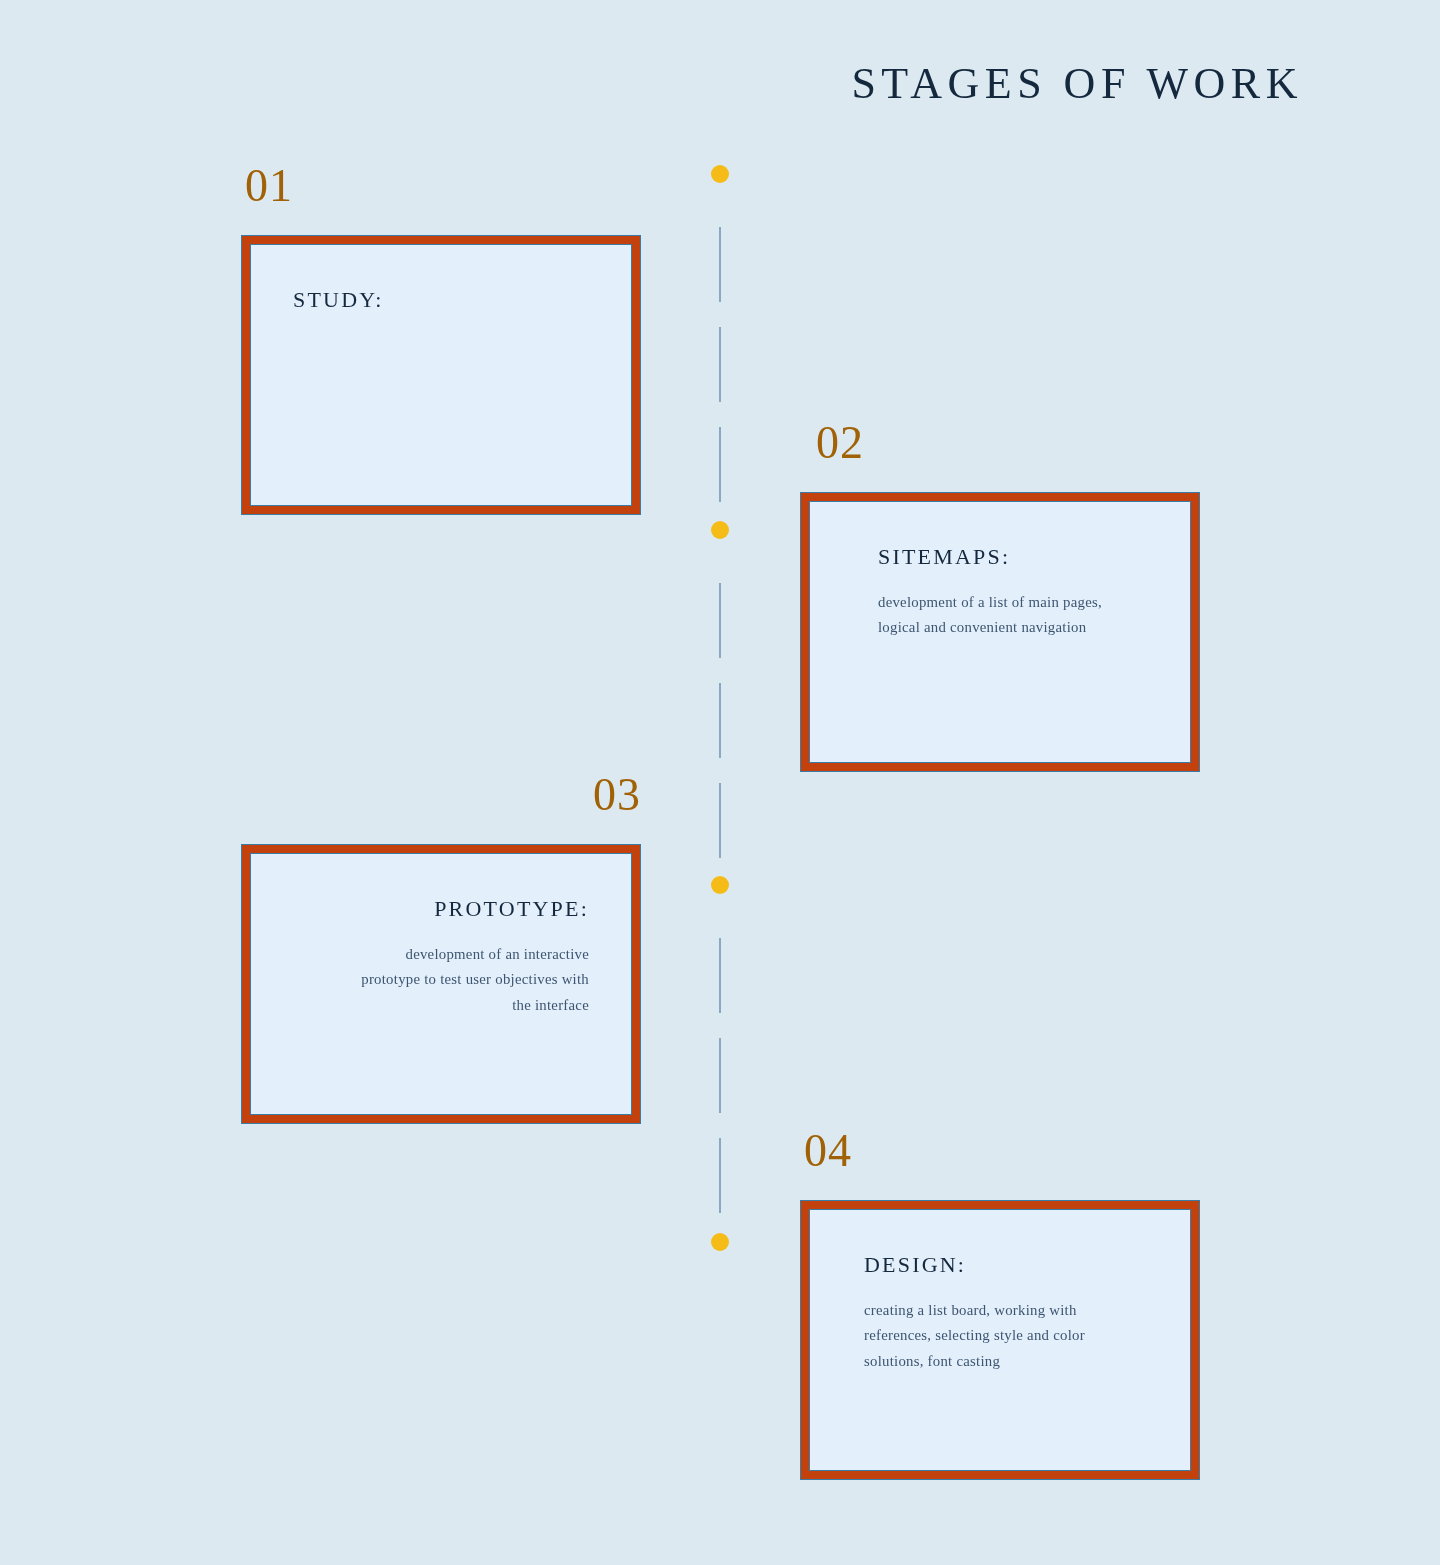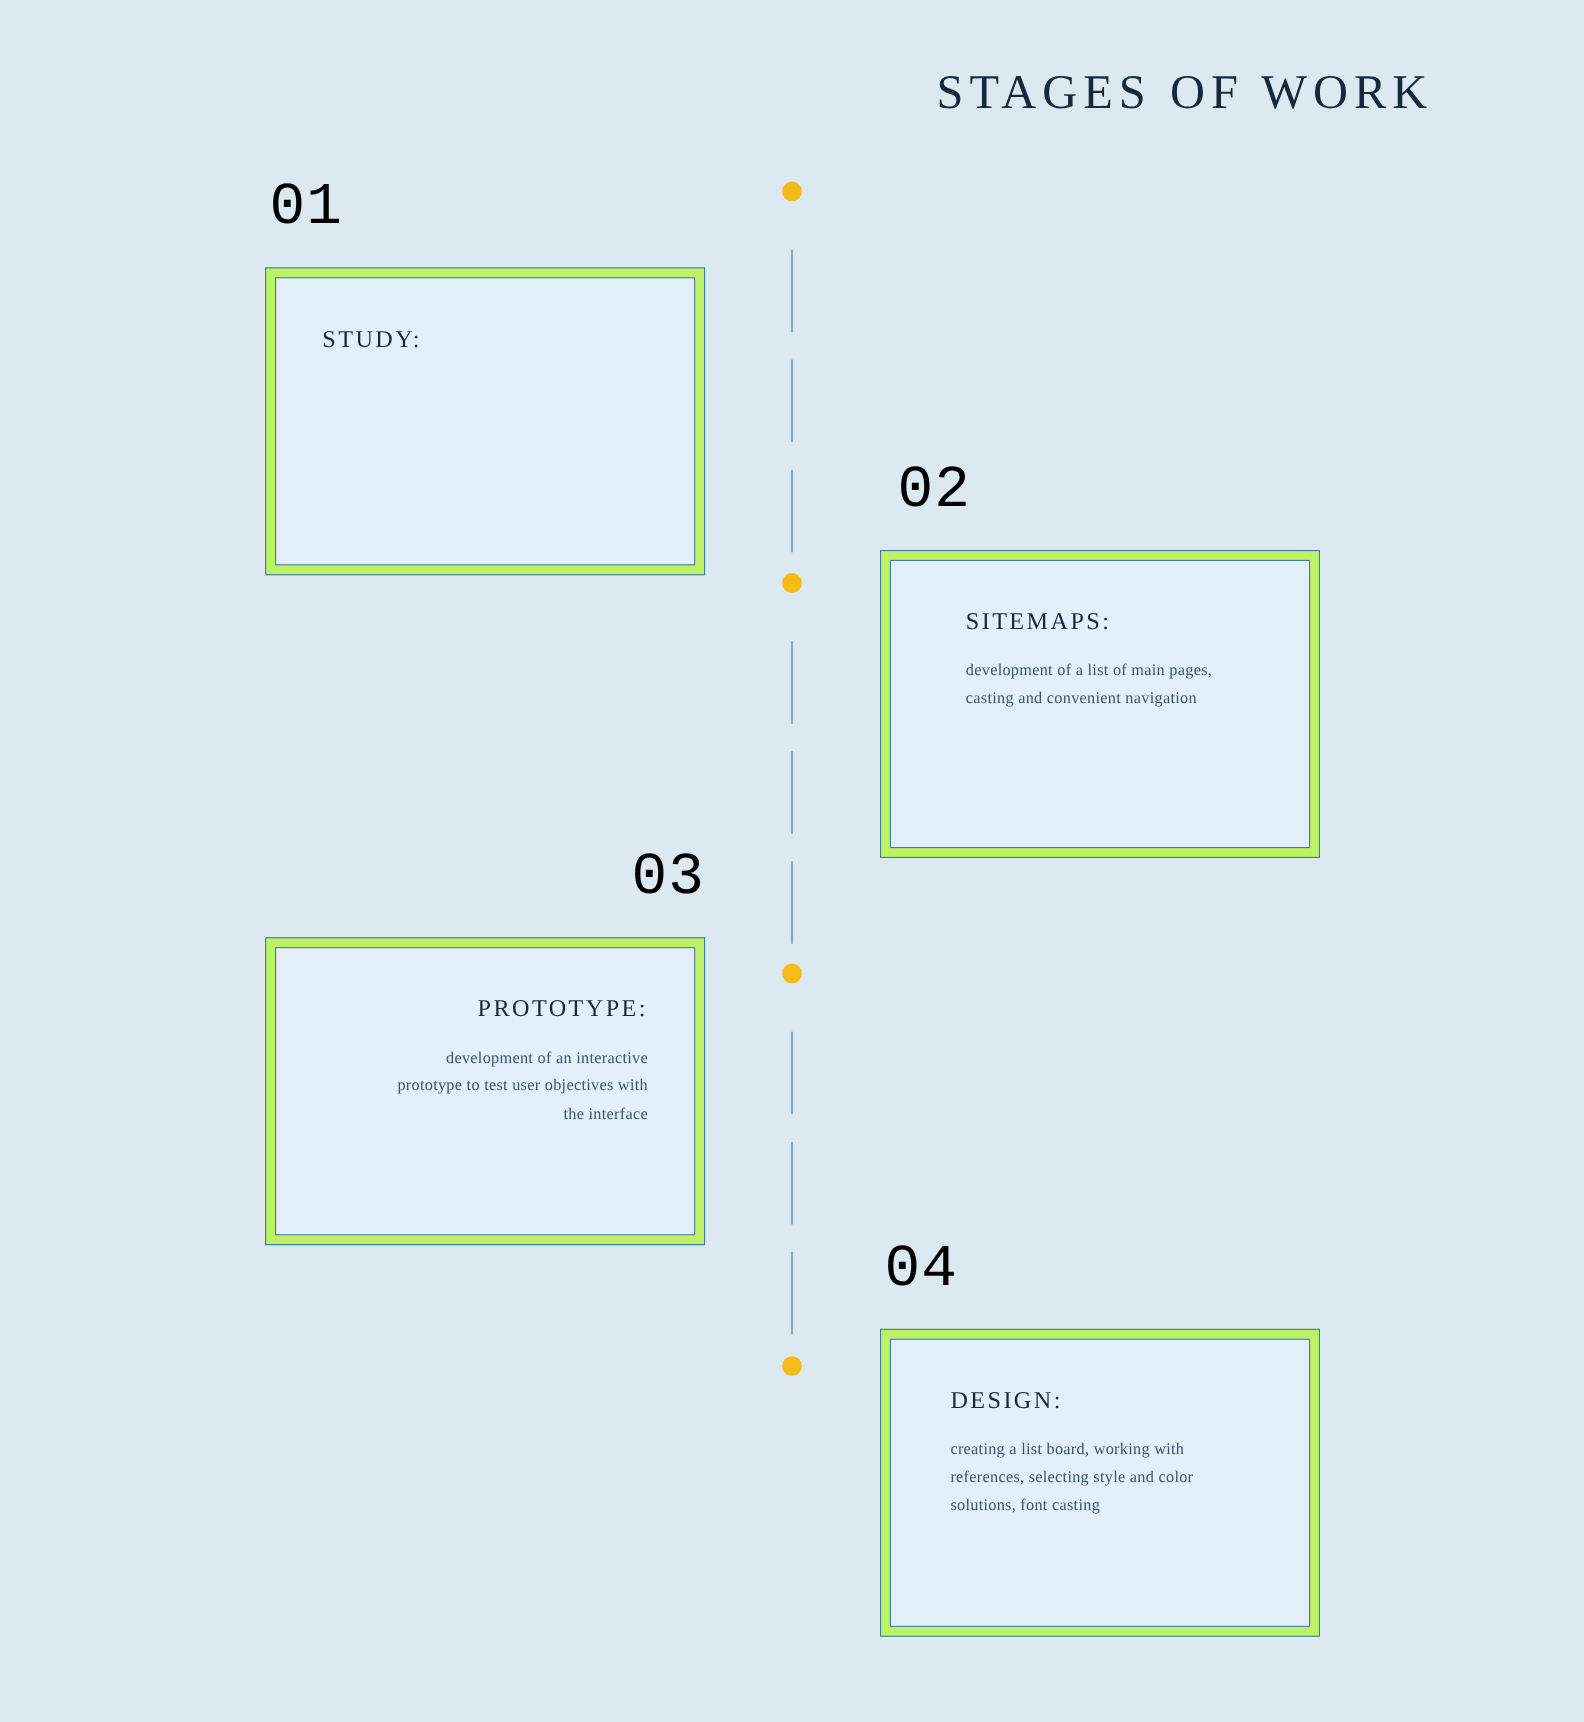--- a/index.html
+++ b/index.html
@@ -37,33 +37,33 @@
   .tl-dash {
     position:absolute;
     left:8px;
     width:2px;
     background:#8aa8c4;
   }
 
   
   .stage { position:absolute; }
   .stage-number {
-    font-family:Liberation Mono, monospace;
-    font-size:54px;
+    font-family:Liberation Serif, serif;
+    font-size:46px;
     font-weight:400;
-    color:#000000;
+    color:#a16207;
     letter-spacing:1px;
     line-height:1;
     margin-bottom:0;
   }
   .card-outer {
     width:400px;
     height:280px;
     border:1.6px solid #3a7ca5;
-    background:#bef264;
+    background:#c2410c;
     padding:8px;
   }
   .card-inner {
     width:100%;
     height:100%;
     border:1.3px solid #3a7ca5;
     background:#e3effb;
     padding:44px 42px 0 42px;
   }
   .card-heading {
@@ -131,21 +131,21 @@
       </div>
     </div>
   </div>
 
   <div class="stage stage-02">
     <div class="stage-number">02</div>
     <div class="card-outer">
       <div class="card-inner">
         <div class="card-heading">SITEMAPS:</div>
         <div class="card-body">development of a list of main pages,
-casting and convenient navigation</div>
+logical and convenient navigation</div>
       </div>
     </div>
   </div>
 
   <div class="stage stage-03">
     <div class="stage-number">03</div>
     <div class="card-outer">
       <div class="card-inner">
         <div class="card-heading">PROTOTYPE:</div>
         <div class="card-body">development of an interactive

